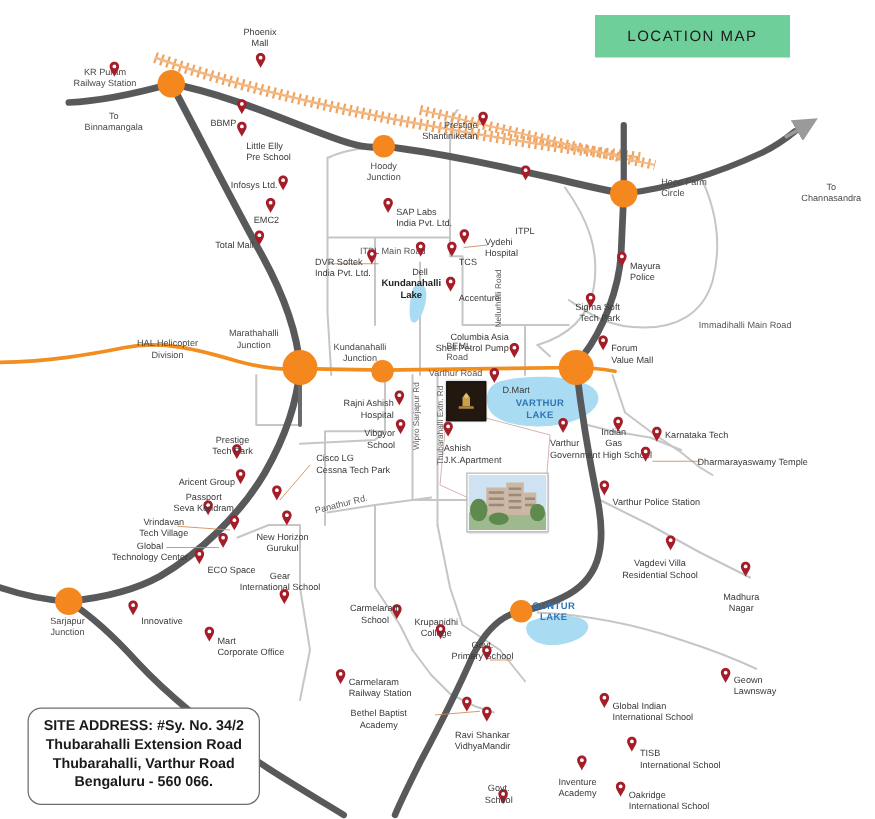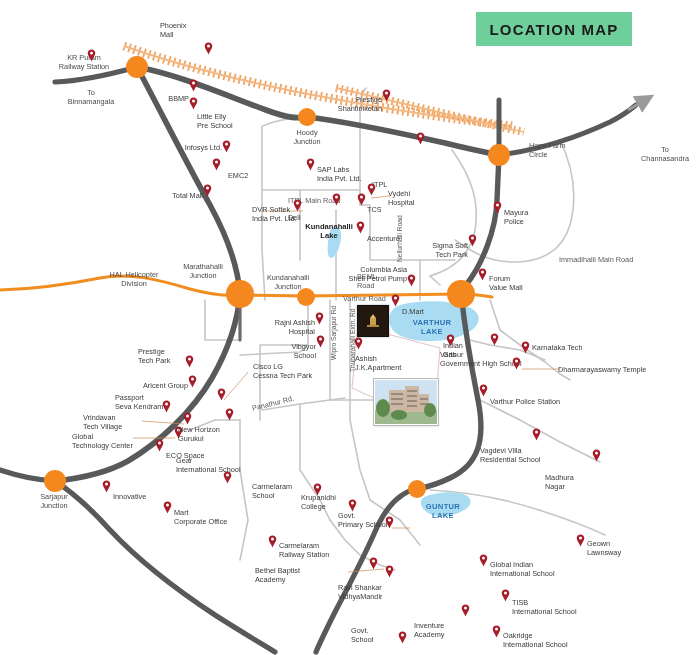--- a/index.html
+++ b/index.html
@@ -19,22 +19,22 @@
 
   
   .banner{
     position:absolute;
     left:476px; top:12px;
     width:156px; height:34px;
     background:#6fcf9b;
     display:flex; align-items:center; justify-content:center;
   }
   .banner span{
-    font-size:15px;
-    font-weight:bold;
+    font-size:12px;
+    font-weight:normal;
     letter-spacing:1.2px;
     color:#1b1b1b;
   }
 
   
   .address-box{
     position:absolute;
     left:22px; top:566px;
     width:186px;
     padding:7px 6px 8px 6px;
@@ -61,21 +61,21 @@
   }
   .pin svg{display:block;width:9px;height:13px;overflow:visible;}
   .poi-label{
     position:absolute;
     font-size:7.3px;
     color:#3a3a3a;
     line-height:1.22;
     white-space:nowrap;
   }
   .poi-label.r{text-align:right;}
-  .poi-label.c{}
+  .poi-label.c{text-align:center;}
   .poi-label.l{text-align:left;}
 
   
   .maptext{
     position:absolute;
     font-size:7.3px;
     color:#4a4a4a;
     line-height:1.24;
     white-space:nowrap;
   }
@@ -270,20 +270,26 @@
         <rect x="45" y="23" width="8" height="2"></rect>
       </g>
       <g fill="#5f8a4e">
         <ellipse cx="8" cy="28" rx="7" ry="9"></ellipse>
         <ellipse cx="55" cy="30" rx="6" ry="7"></ellipse>
         <ellipse cx="24" cy="35" rx="8" ry="5"></ellipse>
       </g>
     </svg>
   </div>
 
+  <div class="address-box">
+    <div>SITE ADDRESS: #Sy. No. 34/2</div>
+    <div>Thubarahalli Extension Road</div>
+    <div>Thubarahalli, Varthur Road</div>
+    <div>Bengaluru - 560 066.</div>
+  </div>
 
   <div id="junction-layer">
       <div class="poi" style="left: 126px; top: 56px; width: 22px; height: 22px; border-radius: 50%; background: rgb(245, 135, 31);"></div>
       <div class="poi" style="left: 298px; top: 108px; width: 18px; height: 18px; border-radius: 50%; background: rgb(245, 135, 31);"></div>
       <div class="poi" style="left: 488px; top: 144px; width: 22px; height: 22px; border-radius: 50%; background: rgb(245, 135, 31);"></div>
       <div class="poi" style="left: 226px; top: 280px; width: 28px; height: 28px; border-radius: 50%; background: rgb(245, 135, 31);"></div>
       <div class="poi" style="left: 297px; top: 288px; width: 18px; height: 18px; border-radius: 50%; background: rgb(245, 135, 31);"></div>
       <div class="poi" style="left: 447px; top: 280px; width: 28px; height: 28px; border-radius: 50%; background: rgb(245, 135, 31);"></div>
       <div class="poi" style="left: 44px; top: 470px; width: 22px; height: 22px; border-radius: 50%; background: rgb(245, 135, 31);"></div>
       <div class="poi" style="left: 408px; top: 480px; width: 18px; height: 18px; border-radius: 50%; background: rgb(245, 135, 31);"></div>
@@ -335,21 +341,21 @@
       <div class="maptext road vert" style="left: 330px; top: 360px; transform-origin: 0px 0px; transform: rotate(-90deg);">Wipro Sarjapur Rd</div>
       <div class="maptext road vert" style="left: 349px; top: 372px; transform-origin: 0px 0px; transform: rotate(-90deg);">Thubarahalli Extn. Rd</div>
       <div class="maptext c lakename" style="width: 80px; left: 289px; top: 222px;">
         <div>Kundanahalli</div>
         <div>Lake</div>
       </div>
       <div class="maptext c lakelbl" style="width: 80px; left: 392px; top: 318px;">
         <div>VARTHUR</div>
         <div>LAKE</div>
       </div>
-      <div class="maptext c lakelbl" style="width: 80px; left: 403px; top: 502px;">
+      <div class="maptext c lakelbl" style="width: 80px; left: 403px; top: 480px;">
         <div>GUNTUR</div>
         <div>LAKE</div>
       </div>
     </div>
   <div id="poi-layer">
       <div class="pin" style="left: 86.5px; top: 49px;">
         <svg viewBox="0 0 9 13">
           <path d="M4.5,0.4 C6.6,0.4 8.3,2.0 8.3,4.1 C8.3,6.6 5.6,9.6 4.5,12.4 C3.4,9.6 0.7,6.6 0.7,4.1 C0.7,2.0 2.4,0.4 4.5,0.4 Z" fill="#a51d28"></path>
           <circle cx="4.5" cy="4.1" r="1.5" fill="#ffffff"></circle>
         </svg>
@@ -391,21 +397,21 @@
       </div>
       <div class="poi-label r" style="width: 96px; left: 126px; top: 144px;">
         <div>Infosys Ltd.</div>
       </div>
       <div class="pin" style="left: 211.5px; top: 158px;">
         <svg viewBox="0 0 9 13">
           <path d="M4.5,0.4 C6.6,0.4 8.3,2.0 8.3,4.1 C8.3,6.6 5.6,9.6 4.5,12.4 C3.4,9.6 0.7,6.6 0.7,4.1 C0.7,2.0 2.4,0.4 4.5,0.4 Z" fill="#a51d28"></path>
           <circle cx="4.5" cy="4.1" r="1.5" fill="#ffffff"></circle>
         </svg>
       </div>
-      <div class="poi-label l" style="left: 228px; top: 172px;">
+      <div class="poi-label l" style="left: 203px; top: 172px;">
         <div>EMC2</div>
       </div>
       <div class="pin" style="left: 202.5px; top: 184px;">
         <svg viewBox="0 0 9 13">
           <path d="M4.5,0.4 C6.6,0.4 8.3,2.0 8.3,4.1 C8.3,6.6 5.6,9.6 4.5,12.4 C3.4,9.6 0.7,6.6 0.7,4.1 C0.7,2.0 2.4,0.4 4.5,0.4 Z" fill="#a51d28"></path>
           <circle cx="4.5" cy="4.1" r="1.5" fill="#ffffff"></circle>
         </svg>
       </div>
       <div class="poi-label r" style="width: 96px; left: 107px; top: 192px;">
         <div>Total Mall</div>
@@ -485,21 +491,21 @@
       </div>
       <div class="poi-label l" style="left: 367px; top: 235px;">
         <div>Accenture</div>
       </div>
       <div class="pin" style="left: 467.5px; top: 234px;">
         <svg viewBox="0 0 9 13">
           <path d="M4.5,0.4 C6.6,0.4 8.3,2.0 8.3,4.1 C8.3,6.6 5.6,9.6 4.5,12.4 C3.4,9.6 0.7,6.6 0.7,4.1 C0.7,2.0 2.4,0.4 4.5,0.4 Z" fill="#a51d28"></path>
           <circle cx="4.5" cy="4.1" r="1.5" fill="#ffffff"></circle>
         </svg>
       </div>
-      <div class="poi-label r" style="width: 96px; left: 372px; top: 242px;">
+      <div class="poi-label r" style="width: 96px; left: 372px; top: 242px; padding-left: 28px;">
         <div>Sigma Soft</div>
         <div>Tech Park</div>
       </div>
       <div class="pin" style="left: 492.5px; top: 201px;">
         <svg viewBox="0 0 9 13">
           <path d="M4.5,0.4 C6.6,0.4 8.3,2.0 8.3,4.1 C8.3,6.6 5.6,9.6 4.5,12.4 C3.4,9.6 0.7,6.6 0.7,4.1 C0.7,2.0 2.4,0.4 4.5,0.4 Z" fill="#a51d28"></path>
           <circle cx="4.5" cy="4.1" r="1.5" fill="#ffffff"></circle>
         </svg>
       </div>
       <div class="poi-label l" style="left: 504px; top: 209px;">

